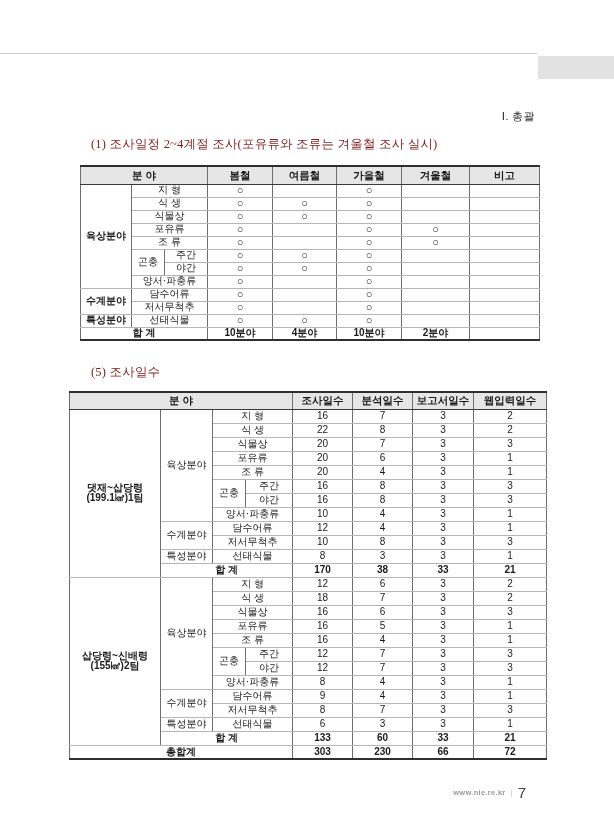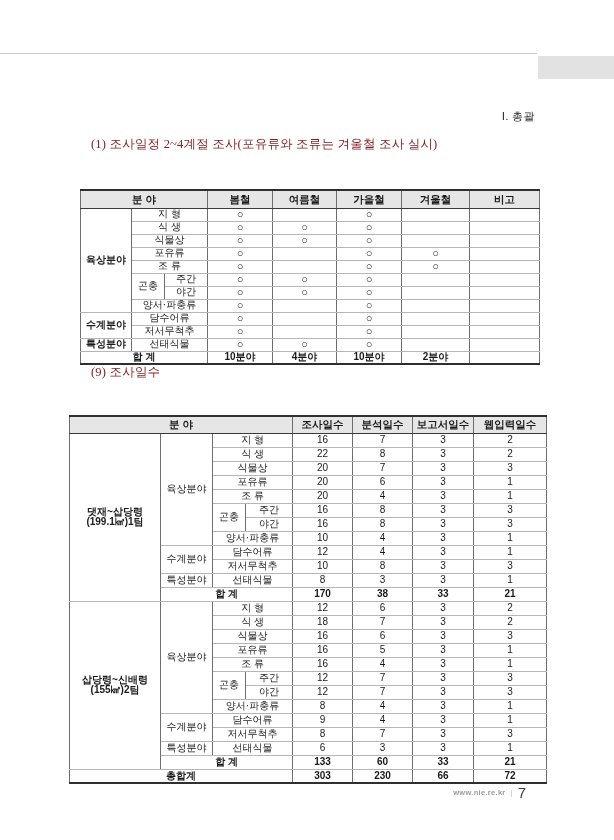--- a/index.html
+++ b/index.html
@@ -21,21 +21,21 @@
   .s2-heading { left:91px; top:364px; }
   
   .dtable { border-collapse:collapse; table-layout:fixed; position:absolute; background:#fff; font-size:10px; }
   .dtable th, .dtable td {
     border-left:1px solid #6e6e6e; border-right:1px solid #6e6e6e;
     border-top:1px solid #b6b6b6; border-bottom:1px solid #b6b6b6;
     font-weight:normal; text-align:center; vertical-align:middle;
     padding:0 1px; overflow:hidden; white-space:nowrap; line-height:1.05; color:#1a1a1a;
   }
   .dtable { border-left:1px solid #3a3a3a; border-right:1px solid #3a3a3a;
-            border-top:2.5px solid #2f2f2f; border-bottom:2px solid #2f2f2f;margin-top:24px; }
+            border-top:2.5px solid #2f2f2f; border-bottom:2px solid #2f2f2f; }
   .dtable thead th { background:#e6e6e6; font-weight:bold; border-bottom:1.5px solid #3a3a3a; font-size:10.5px; }
   .t1 { left:80px; top:165px; width:459px; }
   .t2 { left:69px; top:391px; width:477px; }
   .t1 thead tr { height:18px; } .t1 tbody tr { height:13px; }
   .t2 thead tr { height:17px; } .t2 tbody tr { height:14px; }
   tr.divider > th, tr.divider > td { border-top:1.5px solid #474747; }
   tr.total > td { font-weight:bold; }
   td.group-cell, th.group-cell { font-weight:bold; white-space:pre-line; }
   td.mark-cell { font-size:11px; color:#222; }
   
@@ -173,21 +173,21 @@
           <td colspan="3">합 계</td>
           <td>10분야</td>
           <td>4분야</td>
           <td>10분야</td>
           <td>2분야</td>
           <td></td>
         </tr>
       </tbody>
   </table>
 
-  <div class="sub-heading s2-heading">(9) 조사일수</div>
+  <div class="sub-heading s2-heading">(5) 조사일수</div>
 
   <table class="dtable t2">
     <colgroup>
       <col style="width:91px">
         <col style="width:52px">
         <col style="width:33px">
         <col style="width:47px">
       <col style="width:60px">
         <col style="width:60px">
         <col style="width:61px">

